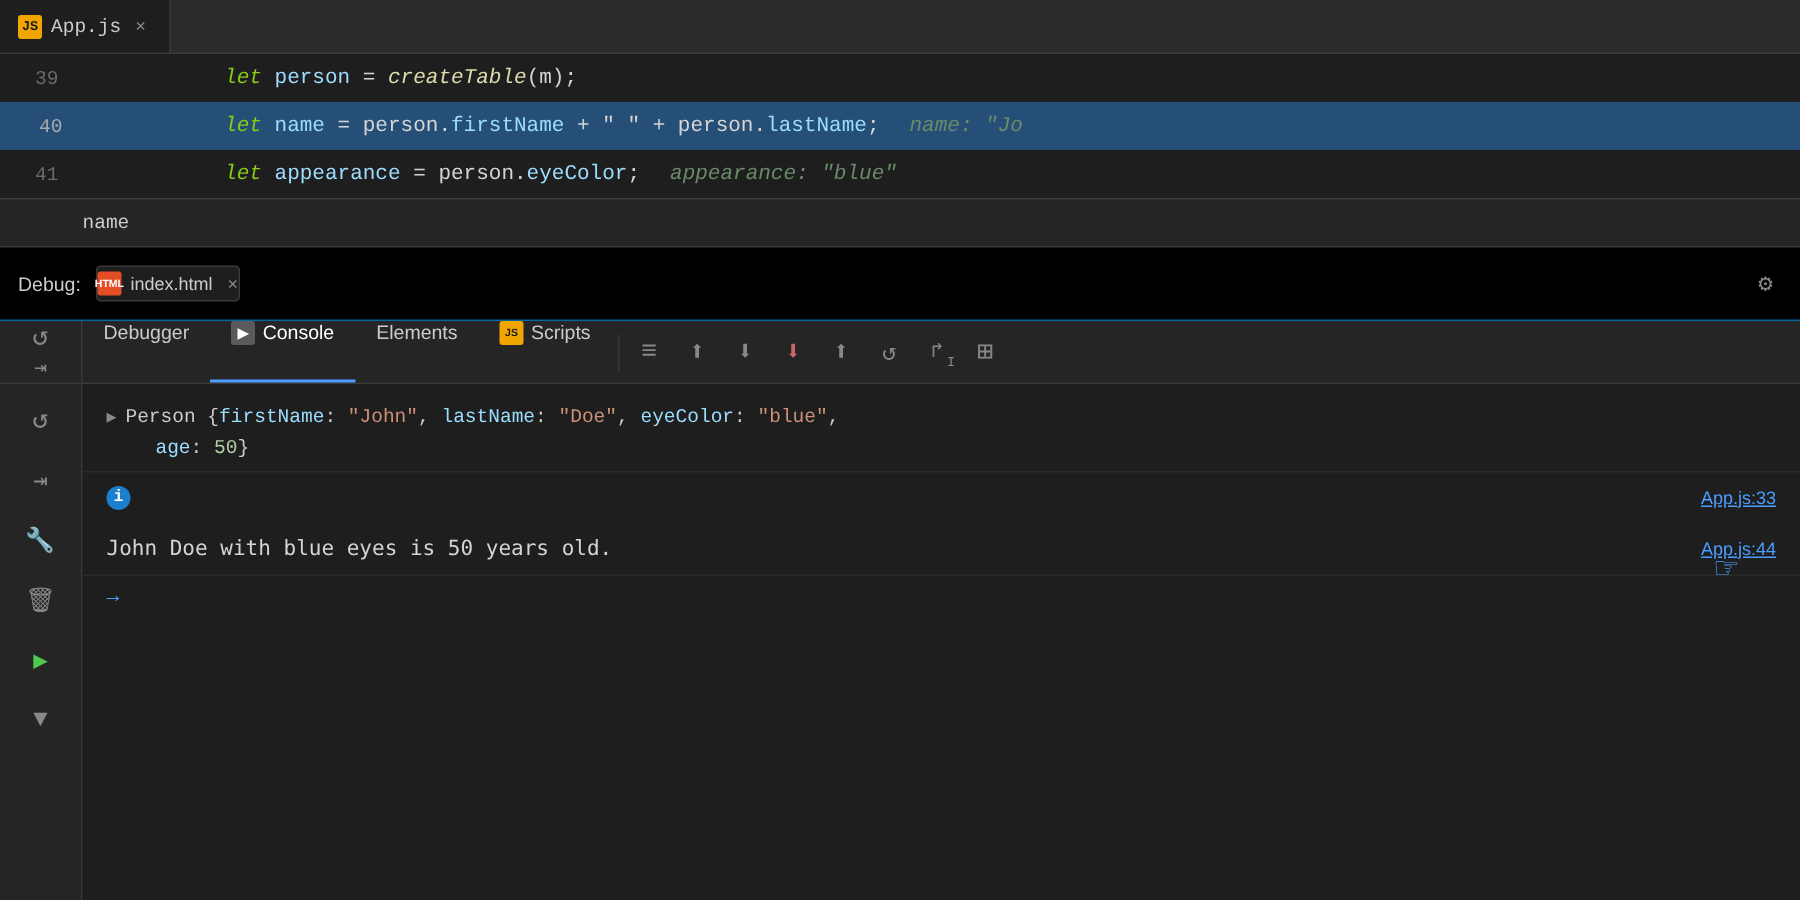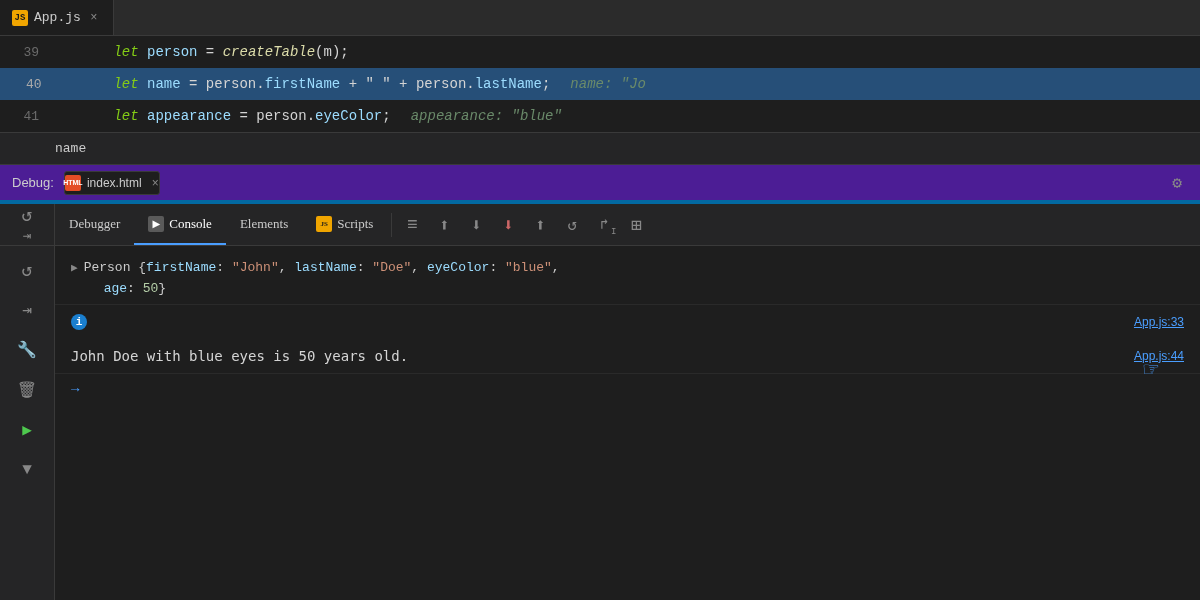--- a/index.html
+++ b/index.html
@@ -61,20 +61,21 @@
     .editor-area {
       background: #1e1e1e;
       flex-shrink: 0;
       position: relative;
     }
     .code-line {
       display: flex;
       align-items: center;
       height: 32px;
       font-size: 14px;
+      gap: 36px;
     }
     .line-number {
       width: 55px;
       text-align: right;
       padding-right: 16px;
       color: #6b6b6b;
       font-size: 13px;
       flex-shrink: 0;
       user-select: none;
       background: #1e1e1e;
@@ -112,24 +113,24 @@
       padding-left: 55px;
       font-size: 13px;
       color: #ccc;
       flex-shrink: 0;
     }
 
     
     .debug-bar {
       display: flex;
       align-items: center;
-      background: #4c1d95;
-      height: 40px;
+      background: #000000;
+      height: 50px;
       border-top: 1px solid #3a3a3a;
-      border-bottom: 4px solid #0369a1;
+      border-bottom: 1px solid #0369a1;
       padding: 0 12px;
       gap: 10px;
       flex-shrink: 0;
     }
     .debug-label {
       color: #ccc;
       font-size: 13px;
       font-family: -apple-system, sans-serif;
     }
     .debug-file-tab {
@@ -189,28 +190,28 @@
     }
     .toolbar-tabs {
       display: flex;
       align-items: center;
       flex: 1;
       height: 100%;
       gap: 0;
     }
     .toolbar-tab {
       display: flex;
-      align-items: center;
+      align-items: flex-start;
       gap: 5px;
       padding: 0 14px;
       height: 100%;
       font-size: 13px;
       color: #ccc;
       cursor: pointer;
-      font-family: Liberation Serif, serif;
+      font-family: Liberation Sans, sans-serif;
       border-bottom: 2px solid transparent;
     }
     .toolbar-tab.active {
       border-bottom: 2px solid #4a9eff;
       color: white;
     }
     .console-arrow {
       width: 16px;
       height: 16px;
       background: #5a5a5a;

